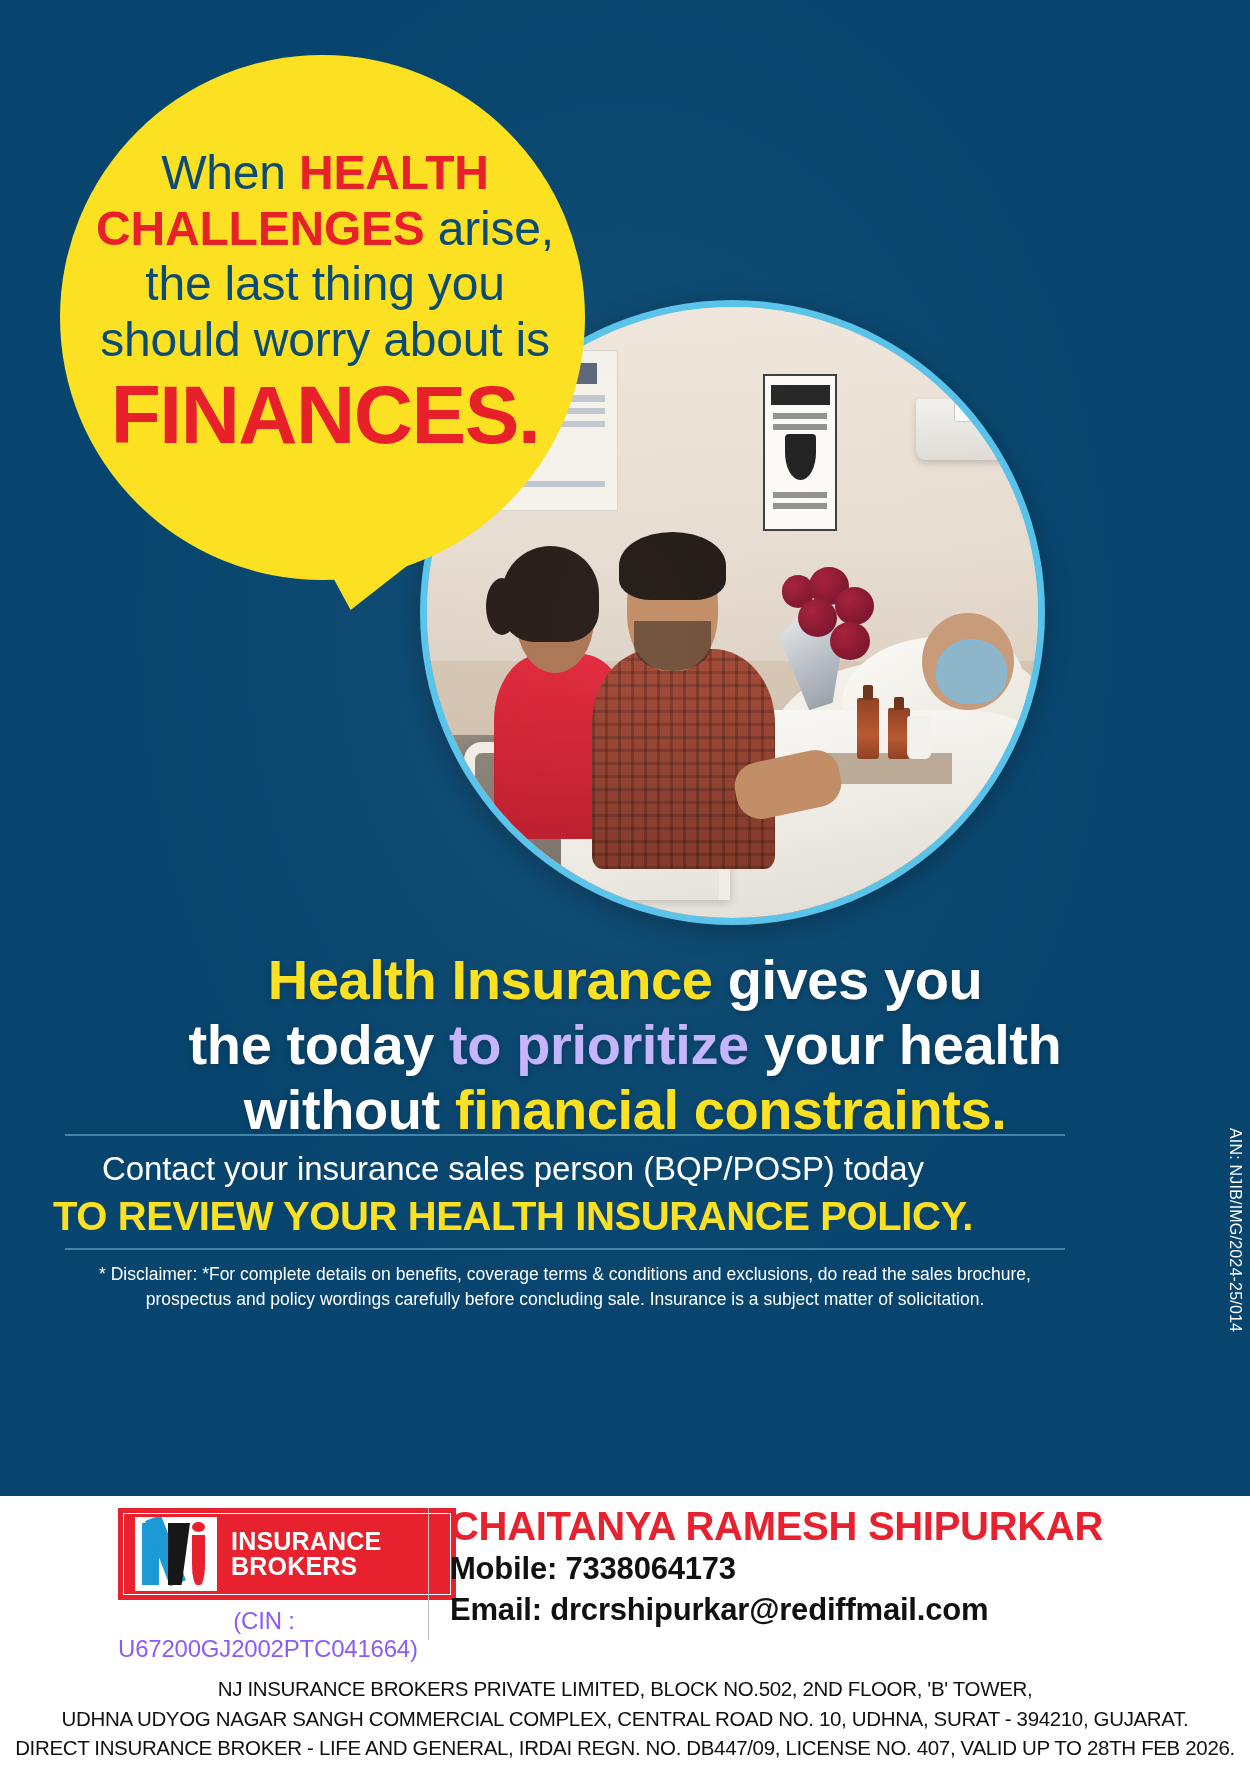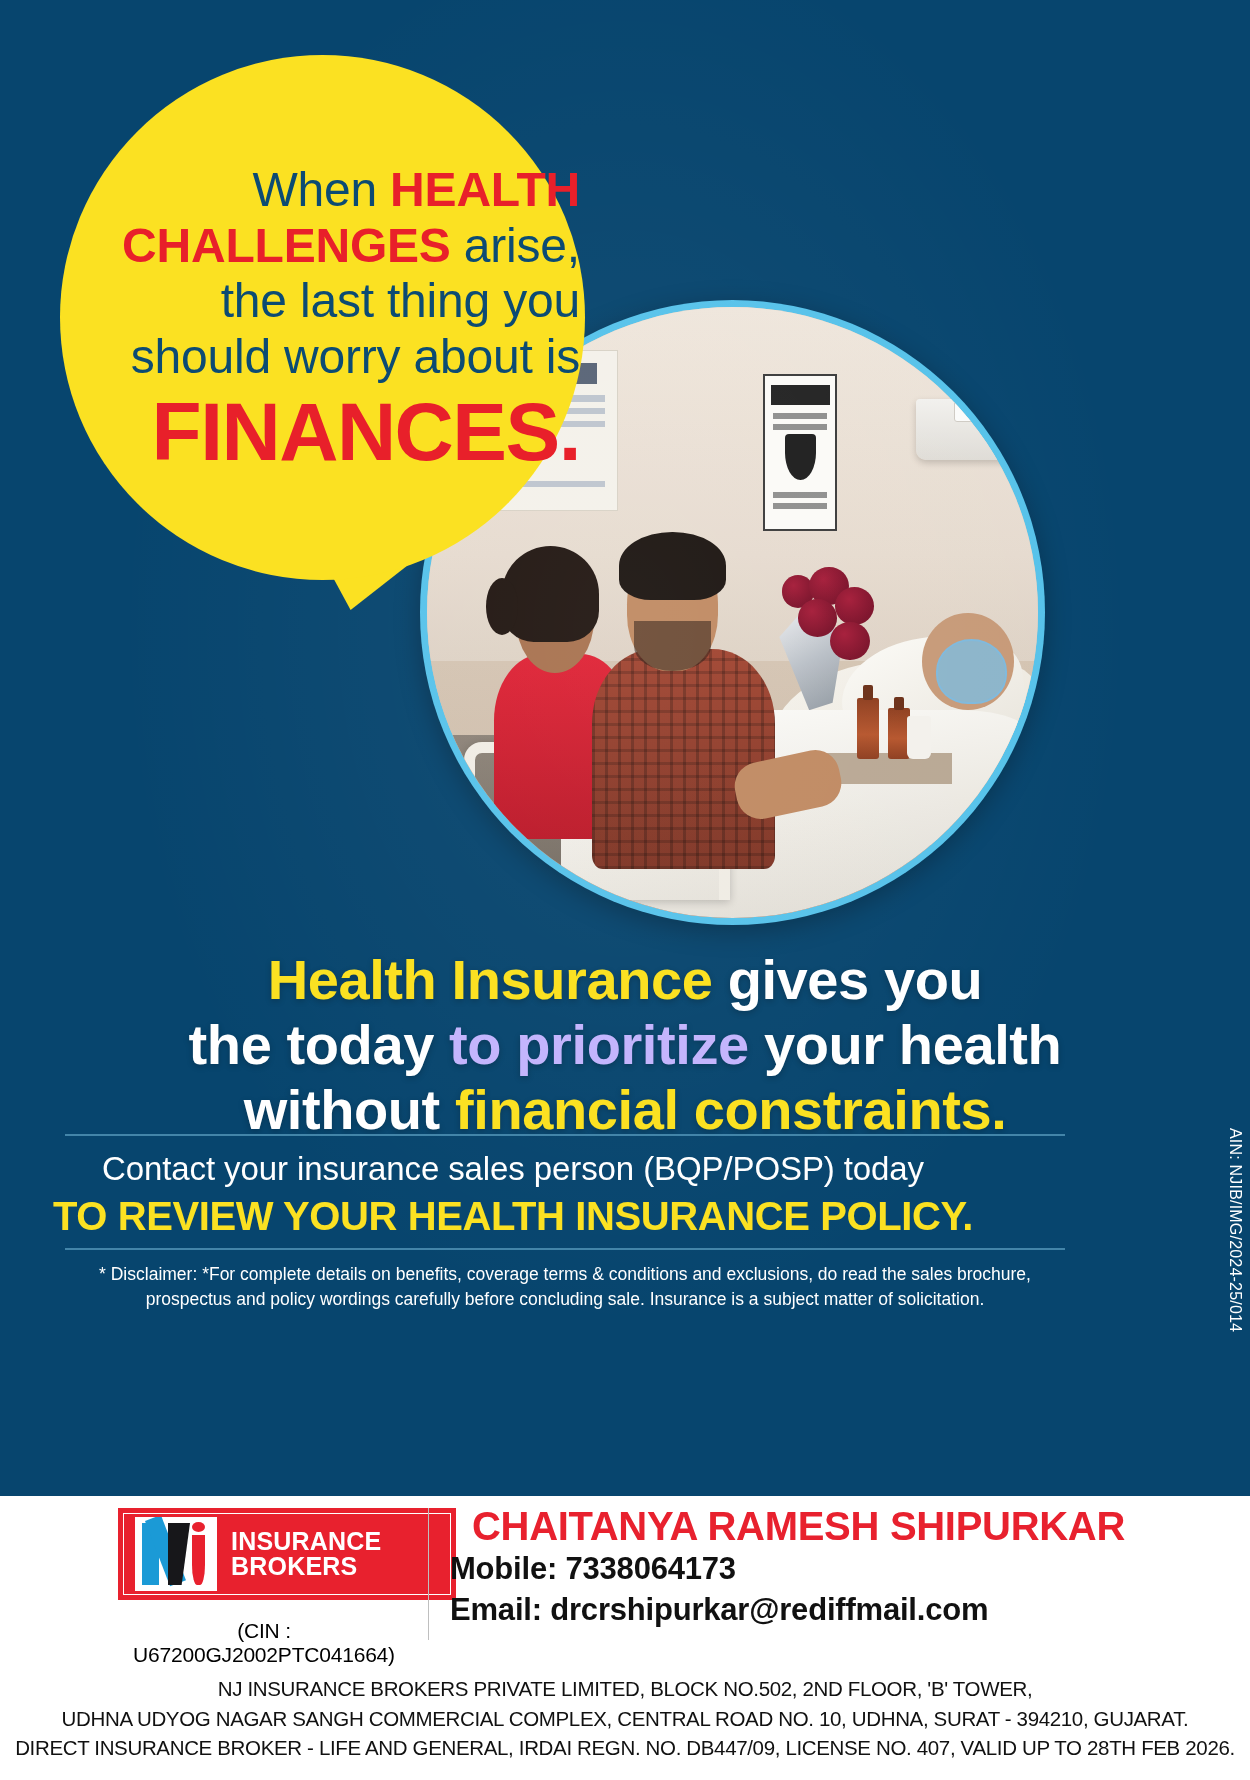--- a/index.html
+++ b/index.html
@@ -268,24 +268,24 @@
     left: 300px;
     top: 430px;
     width: 230px; height: 180px;
     background: #FBE122;
     clip-path: polygon(0% 0%, 100% 0%, 100% 22%, 22% 100%, 0% 48%);
     z-index: 5;
   }
   .bubble-text {
     position: absolute;
     left: 70px;
-    top: 162px;
+    top: 145px;
     width: 510px;
     z-index: 6;
-    text-align: right;
+    text-align: center;
     color: #0C4B73;
     font-size: 48px;
     line-height: 1.16;
     font-weight: 400;
     letter-spacing: -0.2px;
   }
   .bubble-text .hl { color: #E8202A; font-weight: 700; }
   .bubble-text .finances {
     display: block;
     color: #E8202A;
@@ -465,23 +465,23 @@
     color: #ffffff;
     font-weight: 700;
     font-size: 25px;
     line-height: 1.02;
     letter-spacing: .2px;
     margin-left: 14px;
     text-align: left;
     z-index: 2;
   }
   .cin {
-    margin-top: 19px;
-    color: #000000;
-    font-size: 21px;
+    margin-top: 7px;
+    color: #8b5cf6;
+    font-size: 24px;
     letter-spacing: -0.2px;
   }
 
   
   .v-sep {
     position: absolute;
     left: 428px; top: 12px;
     width: 1px; height: 132px;
     background: #bfbfbf;
   }
@@ -491,21 +491,20 @@
     position: absolute;
     left: 450px; top: 8px;
     width: 760px;
   }
   .agent-name {
     color: #E8212E;
     font-weight: 700;
     font-size: 40px;
     line-height: 1.12;
     letter-spacing: -0.3px;
-    margin-left: 22px;
   }
   .agent-line {
     color: #111111;
     font-weight: 700;
     font-size: 31px;
     line-height: 1.32;
     letter-spacing: -0.2px;
   }
 
   

